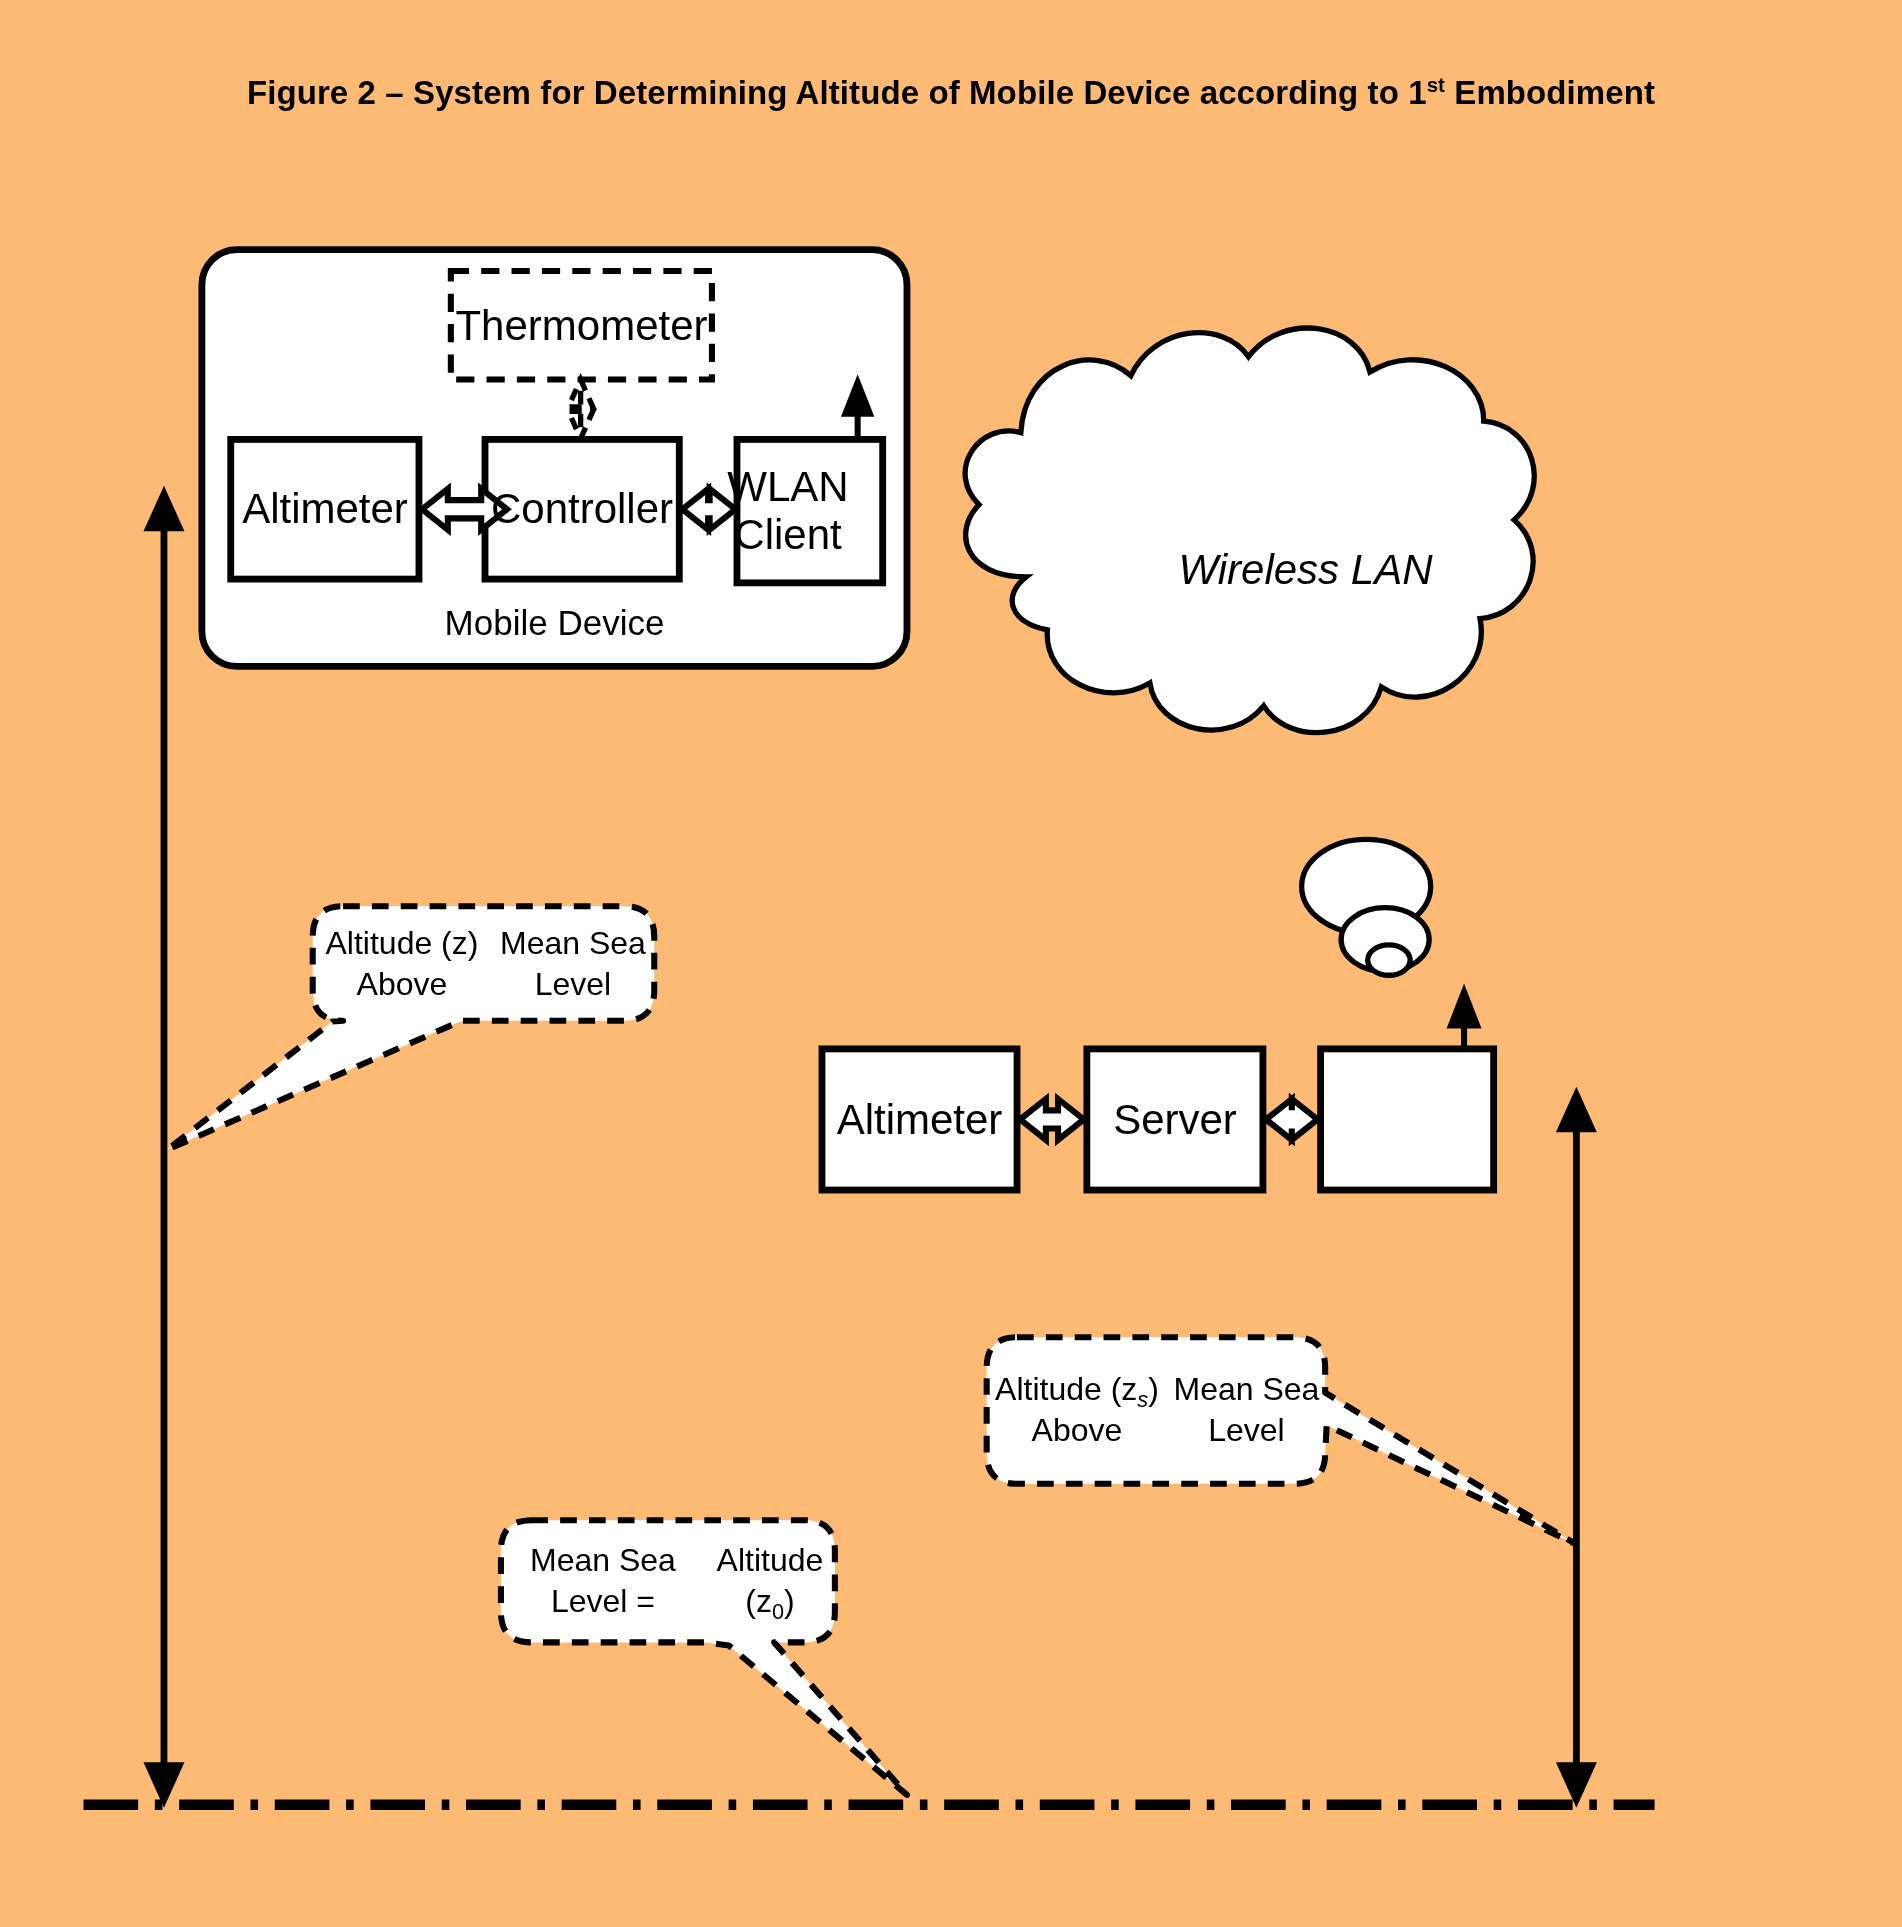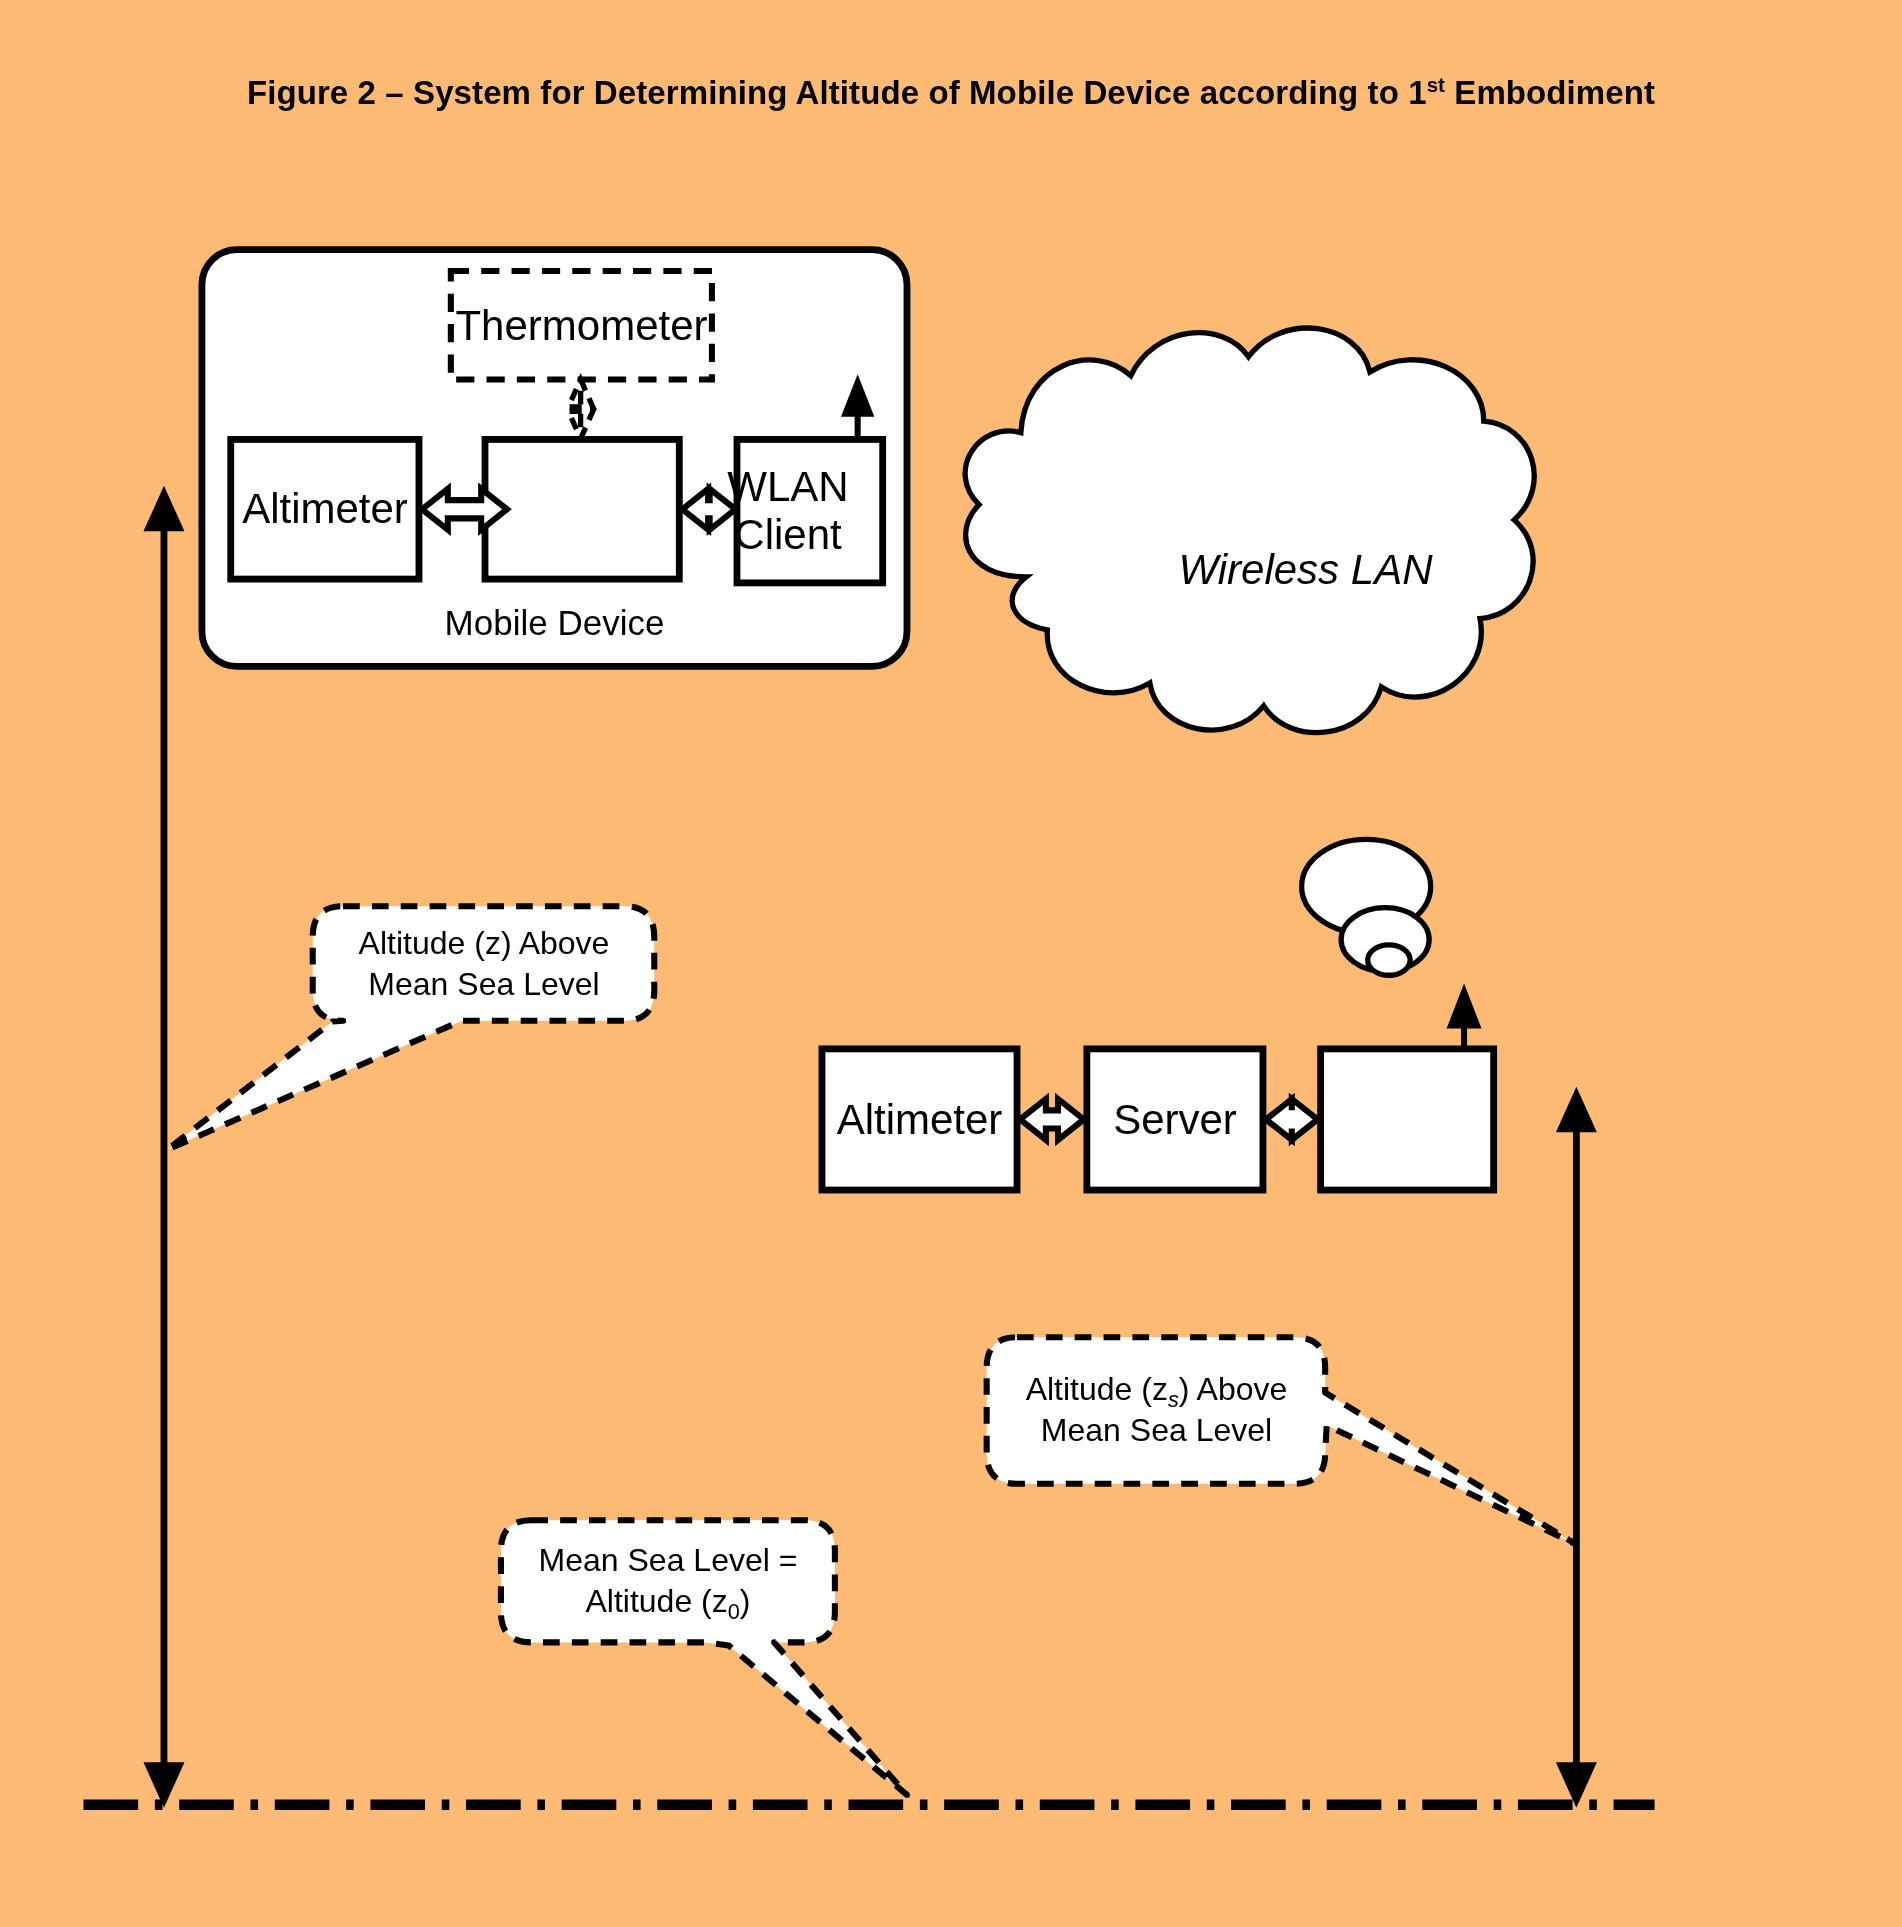--- a/index.html
+++ b/index.html
@@ -49,21 +49,21 @@
     justify-content: center;
     text-align: center;
     font-size: 42px;
     line-height: 1.12;
     font-family: "Liberation Sans", sans-serif;
     pointer-events: none;
   }
   .callout-label {
     position: absolute;
     display: flex;
-    flex-direction: column;
+    flex-direction: row;
     align-items: center;
     justify-content: center;
     text-align: center;
     font-size: 32px;
     line-height: 1.28;
     font-family: "Liberation Sans", sans-serif;
     pointer-events: none;
   }
   .callout-label sub {
     font-size: 0.68em;
@@ -252,20 +252,23 @@
   </svg>
 
   <div class="box-label" style="left:451px; top:271px; width:261px; height:109px;">
     <span>Thermometer</span>
   </div>
 
   <div class="box-label" style="left:231px; top:439px; width:188px; height:140px;">
     <span>Altimeter</span>
   </div>
 
+  <div class="box-label" style="left:485px; top:439px; width:194px; height:140px;">
+    <span>Controller</span>
+  </div>
 
   <div class="box-label" style="left:715px; top:439px; width:146px; height:143px; flex-direction:column;">
     <span>WLAN</span>
     <span>Client</span>
   </div>
 
   <div class="group-label" style="left:202px; top:603px; width:705px;">
     <span>Mobile Device</span>
   </div>
 

